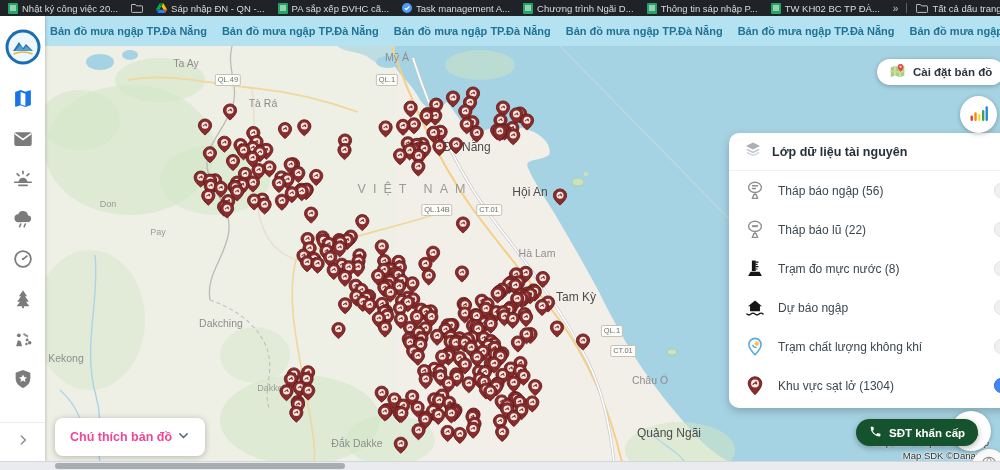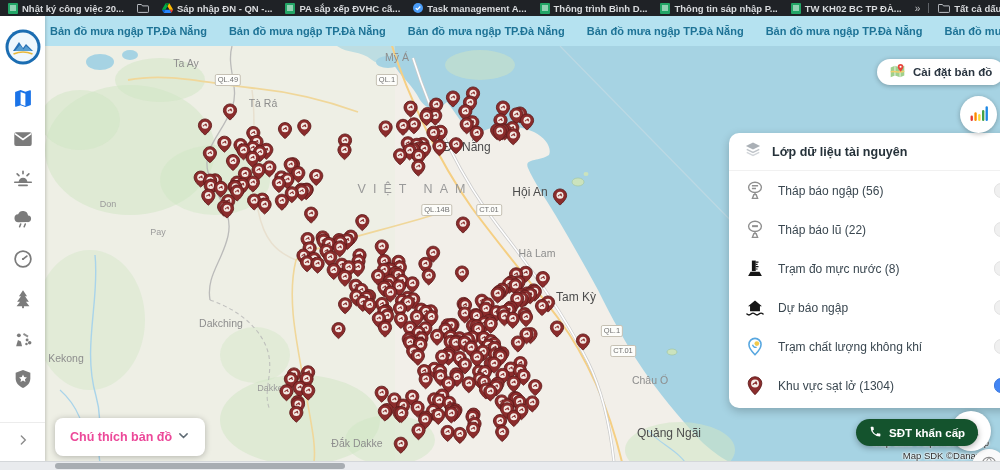--- a/index.html
+++ b/index.html
@@ -1,28 +1,28 @@
 <!DOCTYPE html>
 <html><head>
 <meta charset="utf-8">
 <style>
   html,body{margin:0;padding:0;}
   body{font-family:"Liberation Sans",sans-serif;background:#888;}
   #screen{position:relative;width:1000px;height:470px;overflow:hidden;background:#a6d3e3;}
 
   
   .bookmarks{position:absolute;top:0;left:0;right:0;height:16px;background:#1f2226;display:flex;align-items:center;padding:0 8px;gap:13px;z-index:60;}
-  .bm{display:flex;align-items:center;gap:4px;color:#d9dbde;font-size:9.5px;white-space:nowrap;cursor:pointer;font-weight:bold;}
+  .bm{display:flex;align-items:center;gap:4px;color:#d9dbde;font-size:9.5px;white-space:nowrap;cursor:pointer;}
   .bm svg{flex:none;display:block;}
   .bm-right{margin-left:auto;display:flex;align-items:center;gap:9px;color:#d9dbde;font-size:9.5px;}
   .bm-sep{width:1px;height:10px;background:#5f6368;}
   .bm-chev{font-size:10px;color:#c7c9cc;letter-spacing:-1px;}
 
   
-  .tabbar{position:absolute;top:16px;left:0;right:0;height:30px;background:#b5e2f0;display:flex;align-items:center;gap:22px;padding-left:50px;overflow:hidden;z-index:10;}
+  .tabbar{position:absolute;top:16px;left:0;right:0;height:30px;background:#b5e2f0;display:flex;align-items:center;gap:15px;padding-left:50px;overflow:hidden;z-index:10;}
   .tab{font-size:11px;font-weight:700;color:#1e7396;white-space:nowrap;cursor:pointer;}
 
   
   .sidebar{position:absolute;top:16px;left:0;width:45px;bottom:8px;background:#fff;z-index:40;box-shadow:1px 0 3px rgba(0,0,0,.18);display:flex;flex-direction:column;align-items:center;}
   .logo{margin-top:13px;width:36px;height:36px;border-radius:50%;}
   .side-icons{margin-top:24px;display:flex;flex-direction:column;gap:17px;align-items:center;}
   .side-icon{width:23px;height:23px;color:#7b7b7b;cursor:pointer;display:flex;align-items:center;justify-content:center;}
   .side-icon.active{color:#1a73e8;}
   .side-bottom{margin-top:auto;width:100%;border-top:1px solid #ececec;display:flex;justify-content:center;padding:9px 0 10px;color:#8a8a8a;cursor:pointer;}
 
@@ -124,21 +124,21 @@
         </span>
         <span class="bm">
           <span>
             <svg width="10" height="11" viewBox="0 0 10 11">
               <rect width="10" height="11" rx="1" fill="#23a566"></rect>
               <rect x="2" y="2.5" width="6" height="1" fill="#fff"></rect>
               <rect x="2" y="4.5" width="6" height="1" fill="#fff"></rect>
               <rect x="2" y="6.5" width="6" height="1" fill="#fff"></rect>
             </svg>
           </span>
-          <span>Thông trình Bình D...</span>
+          <span>Chương trình Ngãi D...</span>
         </span>
         <span class="bm">
           <span>
             <svg width="10" height="11" viewBox="0 0 10 11">
               <rect width="10" height="11" rx="1" fill="#23a566"></rect>
               <rect x="2" y="2.5" width="6" height="1" fill="#fff"></rect>
               <rect x="2" y="4.5" width="6" height="1" fill="#fff"></rect>
               <rect x="2" y="6.5" width="6" height="1" fill="#fff"></rect>
             </svg>
           </span>

